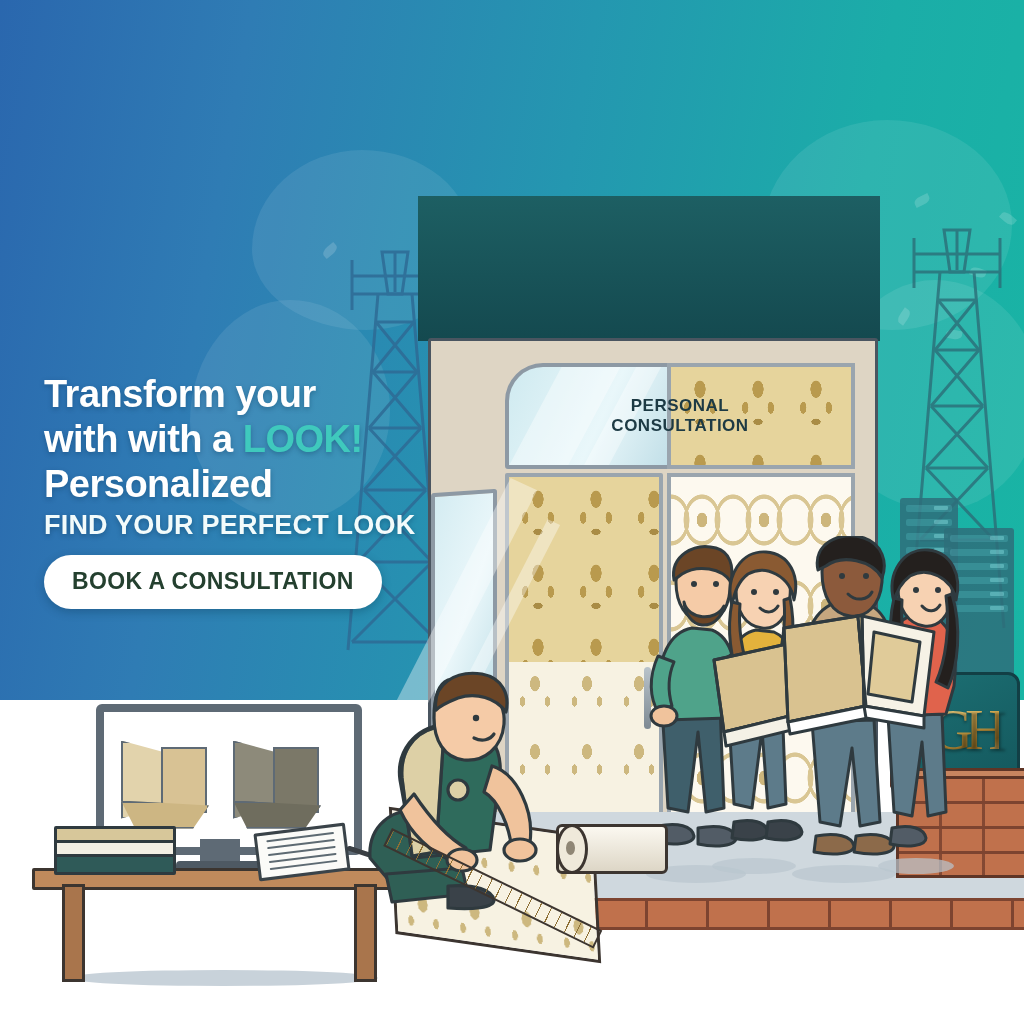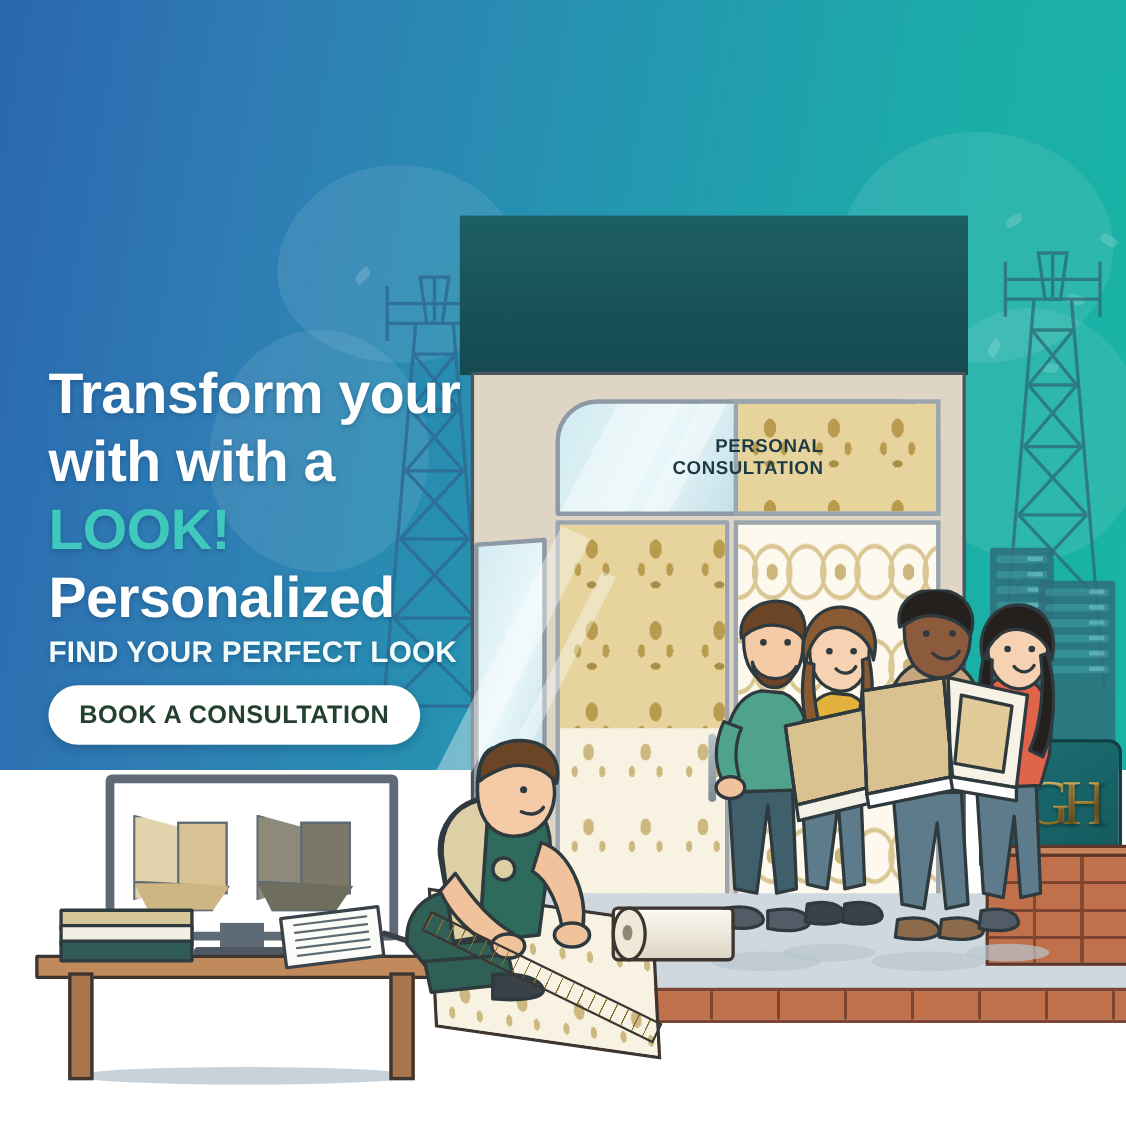--- a/index.html
+++ b/index.html
@@ -35,22 +35,23 @@
     display:block;height:7px;margin:7px 6px;border-radius:2px;background:#3d8893;
     position:relative;
   }
   .rack i:after{
     content:"";position:absolute;right:4px;top:1px;width:14px;height:4px;border-radius:1px;
     background:#64b0b8;
   }
   
   .copy{position:absolute;left:44px;top:328px;width:400px;z-index:40;}
   .headline{
-    color:#ffffff;font-size:52px;line-height:1.19;font-weight:700;letter-spacing:-.5px;
+    color:#ffffff;font-size:38px;line-height:1.19;font-weight:700;letter-spacing:-.5px;
     text-shadow:0 2px 5px rgba(10,50,80,.35);
+    margin-top:44px;
   }
   .headline .click{color:#3fc9bd;}
   .subhead{
     margin-top:2px;color:#f2fbfb;font-size:27px;font-weight:700;letter-spacing:.2px;
     text-shadow:0 2px 5px rgba(10,50,80,.4);
   }
   .cta{
     display:inline-block;margin-top:14px;background:#ffffff;color:#24402f;
     font-size:23px;font-weight:700;letter-spacing:.4px;
     padding:11px 26px 12px;border-radius:30px;border:2px solid rgba(255,255,255,.85);
@@ -87,21 +88,21 @@
     background:linear-gradient(110deg,#d4ecf2 0%,#eaf7fa 35%,#bcdde6 70%,#e6f5f8 100%);
     border:4px solid #8d99a4;border-radius:3px;transform:skewY(-4deg);z-index:3;
   }
   .transom{
     position:absolute;left:74px;top:22px;width:342px;height:98px;
     background:linear-gradient(115deg,#cfeaf0 0%,#e9f7fa 30%,#bedde6 55%,#e4f4f7 80%,#c9e6ed 100%);
     border:4px solid #8d99a4;border-radius:38px 38px 3px 3px;overflow:hidden;
     display:flex;flex-direction:column;align-items:center;justify-content:center;
   }
   .transom-text{
-    color:#1d3a44;font-size:17px;font-weight:700;line-height:1.18;text-align:right;letter-spacing:.5px;
+    color:#1d3a44;font-size:17px;font-weight:700;line-height:1.18;text-align:center;letter-spacing:.5px;
     position:relative;z-index:2;
   }
   .glass-sheen{
     position:absolute;width:52px;height:300px;background:rgba(255,255,255,.38);
     transform:rotate(28deg);pointer-events:none;
   }
   .panel{
     position:absolute;border:4px solid #9aa5ae;background:#f6f1e4;overflow:hidden;
   }
   .door-main{left:74px;top:132px;width:150px;height:420px;border-radius:2px;}

